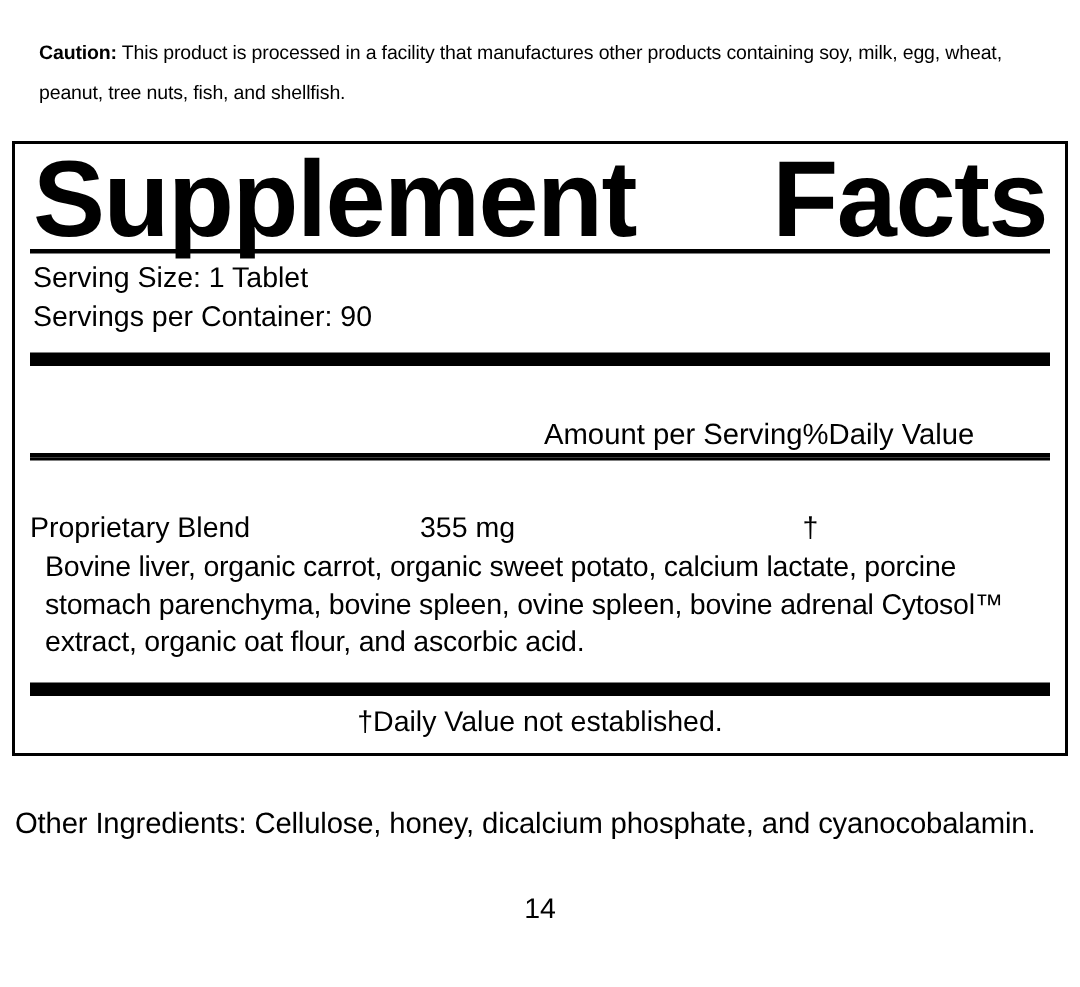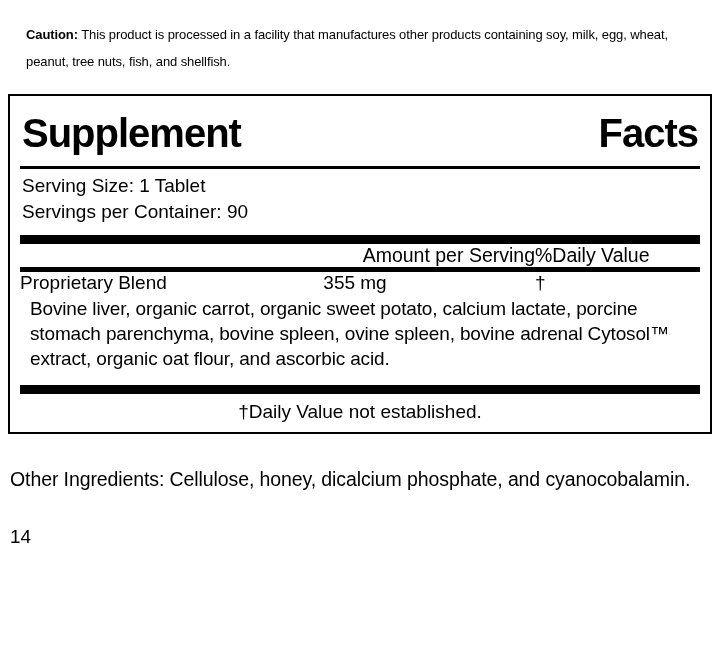--- a/index.html
+++ b/index.html
@@ -37,21 +37,21 @@
   
   .panel {
     border: 2.5px solid #000;
     padding: 6px 10px 8px 10px;
     box-sizing: border-box;
   }
   .sf-title {
     display: flex;
     justify-content: space-between;
     align-items: baseline;
-    font-size: 40px;
+    font-size: 72px;
     font-weight: bold;
     line-height: 62px;
     letter-spacing: -1px;
     padding: 0 2px 2px 2px;
     white-space: nowrap;
   }
   .serving-lines {
     font-size: 19px;
     line-height: 26px;
     padding: 4px 2px 2px 2px;
@@ -69,20 +69,21 @@
   .rule-med {
     height: 3px;
     background: #000;
     margin: 0;
   }
 
   table.sf {
     width: 100%;
     border-collapse: collapse;
     font-size: 19px;
+    margin-top: 35px;
   }
   table.sf td, table.sf th {
     padding: 0;
     vertical-align: baseline;
     font-weight: normal;
     text-align: left;
   }
   .hdr-row td {
     font-weight: bold;
     padding: 4px 0 5px 0;
@@ -102,21 +103,20 @@
     padding: 7px 0 7px 0;
   }
   .nut-row td.col-amount {
     padding-right: 105px;
   }
   .blend-row td {
     padding: 8px 0 2px 0;
   }
   .blend-row td.col-amount {
     padding-right: 105px;
-    text-align: center;
   }
   .blend-desc {
     font-size: 19px;
     line-height: 25px;
     padding: 2px 0 6px 10px;
     letter-spacing: -0.15px;
   }
   .footnote {
     font-size: 19px;
     line-height: 24px;
@@ -127,20 +127,21 @@
   
   .other-ingredients {
     font-size: 19.5px;
     line-height: 27px;
     padding: 12px 2px 0 2px;
     letter-spacing: -0.1px;
   }
   .page-number {
     font-size: 19px;
     padding: 14px 2px 0 2px;
+    text-align: center;
   }
 </style>
 </head>
 <body>
 
 <div class="page">
 
   <p class="caution"><b>Caution:</b><span> This product is processed in a facility that manufactures other products containing soy, milk, egg, wheat, peanut, tree nuts, fish, and shellfish.</span></p>
 
   <div class="panel">

